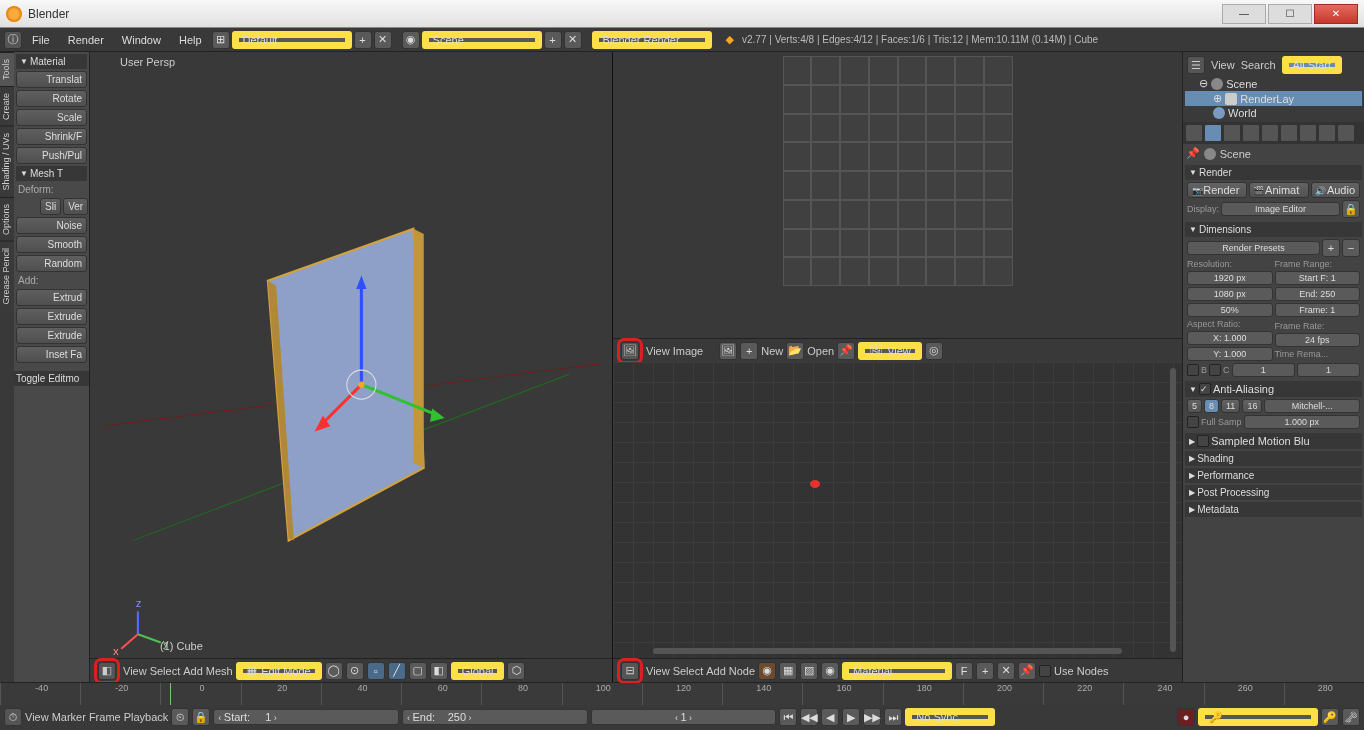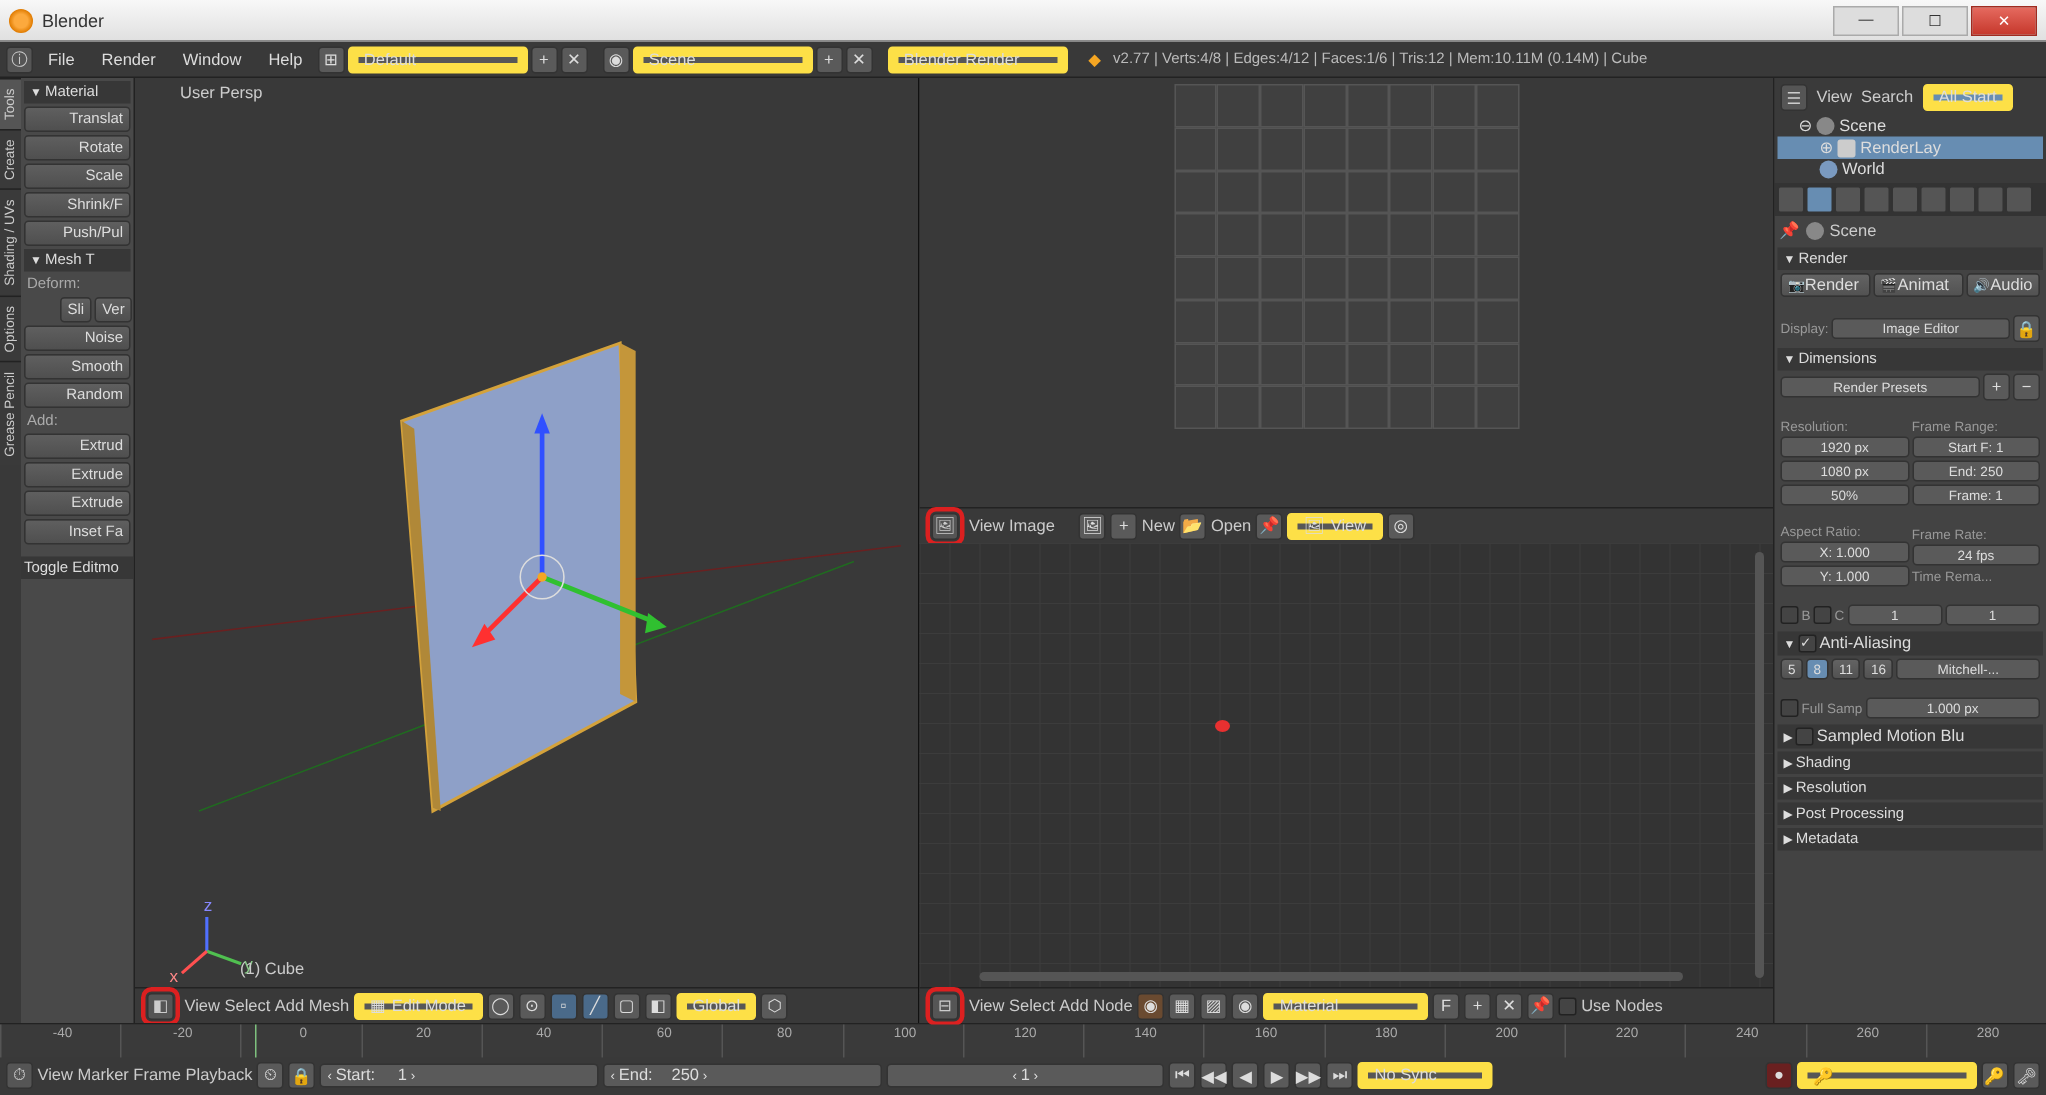--- a/index.html
+++ b/index.html
@@ -50,21 +50,21 @@
 .outliner .row.sel { background:#678db2;}
 .oi { width:12px; height:12px; display:inline-block; background:#888; border-radius:50%;}
 .contextbar { display:flex; gap:1px; padding:2px; background:#333;}
 .contextbar .cb { width:18px; height:18px; background:#555; border:1px solid #333; border-radius:2px;}
 .contextbar .cb.act { background:#678db2;}
 .proplist { flex:1; overflow-y:auto; padding:2px;}
 .psec { margin-bottom:2px;}
 .psec .ph { background:#373737; padding:2px 4px; font-size:10px; color:#ddd; display:flex; align-items:center; gap:2px;}
 .psec .ph::before { content:"▼"; font-size:8px;}
 .psec.c .ph::before { content:"▶";}
-.psec .pb { padding:2px; display:flex; flex-direction:column; gap:12px;}
+.psec .pb { padding:2px; display:flex; flex-direction:column; gap:2px;}
 .prow { display:flex; gap:2px; align-items:center; font-size:9px;}
 .pfield { background:#5a5a5a; border:1px solid #333; border-radius:3px; padding:1px 4px; color:#ddd; flex:1; text-align:center; font-size:9px;}
 .pbtn { background:linear-gradient(#636363,#525252); border:1px solid #333; border-radius:3px; padding:1px 4px; color:#ddd; font-size:9px;}
 .pcol { display:flex; flex-direction:column; gap:2px; flex:1;}
 .plbl { color:#999; font-size:9px;}
 .chk { width:12px; height:12px; background:#444; border:1px solid #222; border-radius:2px; display:inline-block;}
 .chk.on::after { content:"✓"; color:#ddd; font-size:9px; position:relative; top:-2px;}
 .timeline { height:48px; background:#393939; border-top:1px solid #222; display:flex; flex-direction:column;}
 .ruler { height:22px; background:#3a3a3a; position:relative; display:flex;justify-content:flex-end;}
 .ruler .tick { flex:1; border-left:1px solid #555; font-size:9px; color:#aaa; padding-left:2px; text-align:center;}
@@ -430,21 +430,21 @@
       <div class="psec c">
           <div class="ph">
             <span class="chk"></span>
             <span>Sampled Motion Blu</span>
           </div>
         </div>
       <div class="psec c">
           <div class="ph">Shading</div>
         </div>
       <div class="psec c">
-          <div class="ph">Resolution</div>
+          <div class="ph">Performance</div>
         </div>
       <div class="psec c">
           <div class="ph">Post Processing</div>
         </div>
       <div class="psec c">
           <div class="ph">Metadata</div>
         </div>
     </div>
   </div>
 </div>

